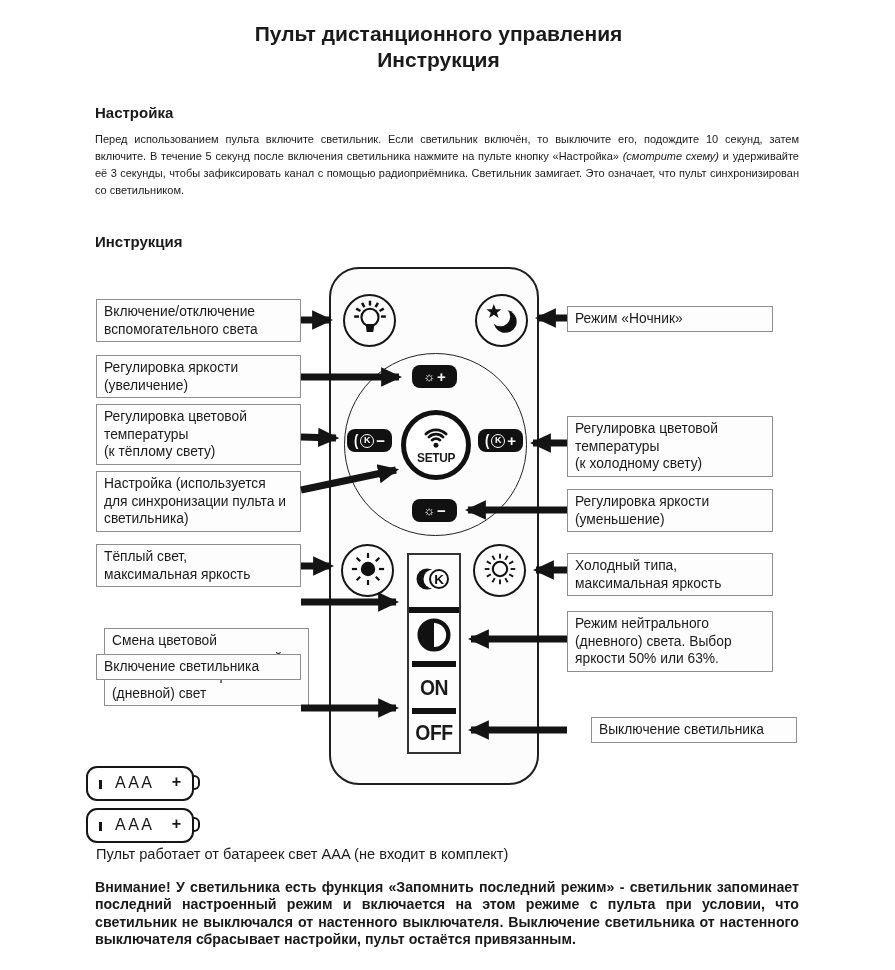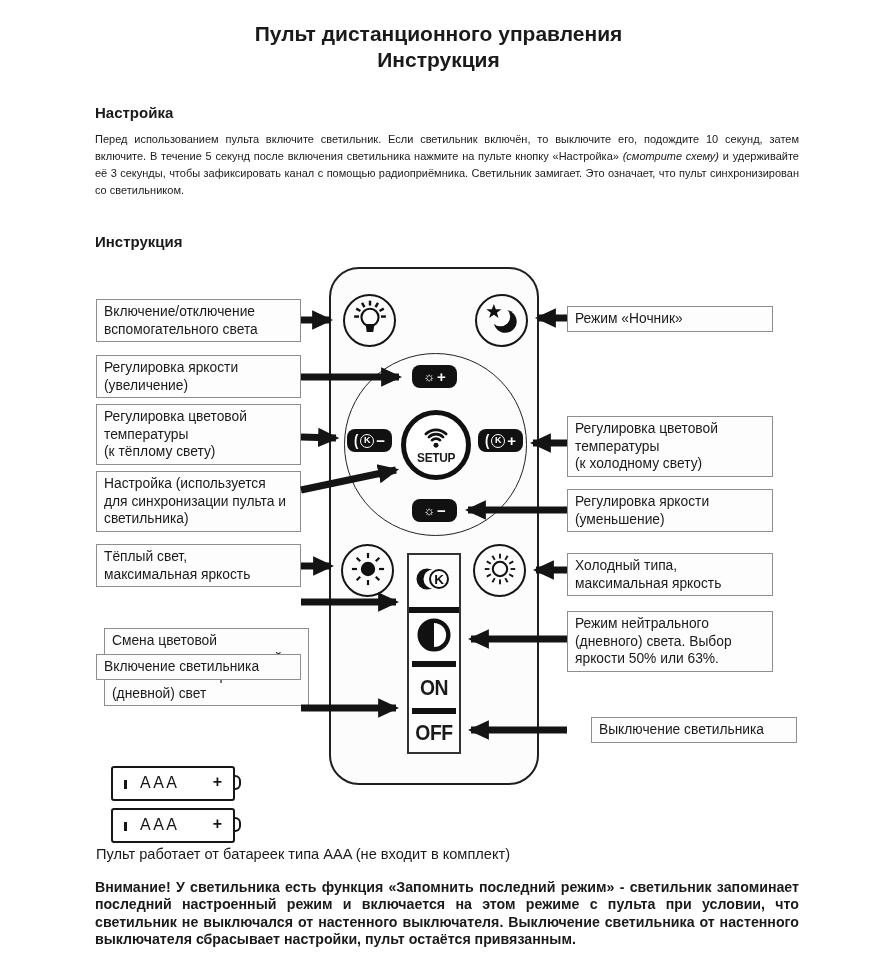--- a/index.html
+++ b/index.html
@@ -44,22 +44,22 @@
   .pill .paren{font-size:13px; font-weight:bold; line-height:1; transform:scaleY(1.25);}
   .pill .ck{width:12px; height:12px; border:1.4px solid #fff; border-radius:50%;
     font-size:9px; font-weight:bold; display:flex; align-items:center; justify-content:center; line-height:1;}
   .btn-col{left:407px; top:553px; width:54px; box-sizing:border-box; border:2.5px solid #333;
     background:#fdfdfd; z-index:1;}
   .cell{display:flex; align-items:center; justify-content:center; box-sizing:border-box;}
   .cell-sep{border-top:6px solid #111;}
   .onoff{font-size:22px; font-weight:bold; transform:scaleX(.88); letter-spacing:-0.5px;}
   .sun-circle{width:53px; height:53px;}
   
-  .battery{left:111px; width:124px; height:35px; box-sizing:border-box;
-    border:2.6px solid #161616; border-radius:3px;}
+  .battery{left:86px; width:108px; height:35px; box-sizing:border-box;
+    border:2.6px solid #161616; border-radius:11px;}
   .bat-term{position:absolute; left:11px; top:12px; width:2.6px; height:9px; background:#161616;}
   .bat-label{position:absolute; left:27px; top:6px; font-size:16px; letter-spacing:2.5px; color:#161616;}
   .bat-plus{position:absolute; right:11px; top:5px; font-size:16px; font-weight:600; color:#161616;}
   .bat-nub{position:absolute; right:-8px; top:7px; width:8px; height:15px; box-sizing:border-box;
     border:2.6px solid #161616; border-left:none; border-radius:0 6px 6px 0;}
   .arrows{left:0; top:0; z-index:3; pointer-events:none;}
 </style>
 </head>
 <body>
 
@@ -260,17 +260,17 @@
     <span class="bat-label">AAA</span>
     <span class="bat-plus">+</span>
     <span class="bat-nub"></span>
   </div>
   <div class="abs battery" style="top:808px;">
     <span class="bat-term"></span>
     <span class="bat-label">AAA</span>
     <span class="bat-plus">+</span>
     <span class="bat-nub"></span>
   </div>
-  <div class="abs bat-note">Пульт работает от батареек типа AAA (не входит в комплект)</div>
+  <div class="abs bat-note">Пульт работает от батареек свет AAA (не входит в комплект)</div>
 
   <div class="abs warning">Внимание! У светильника есть функция «Запомнить последний режим» - светильник запоминает последний настроенный режим и включается на этом режиме с пульта при условии, что светильник не выключался от настенного выключателя. Выключение светильника от настенного выключателя сбрасывает настройки, пульт остаётся привязанным.</div>
 
 </div>
 
 </body></html>

